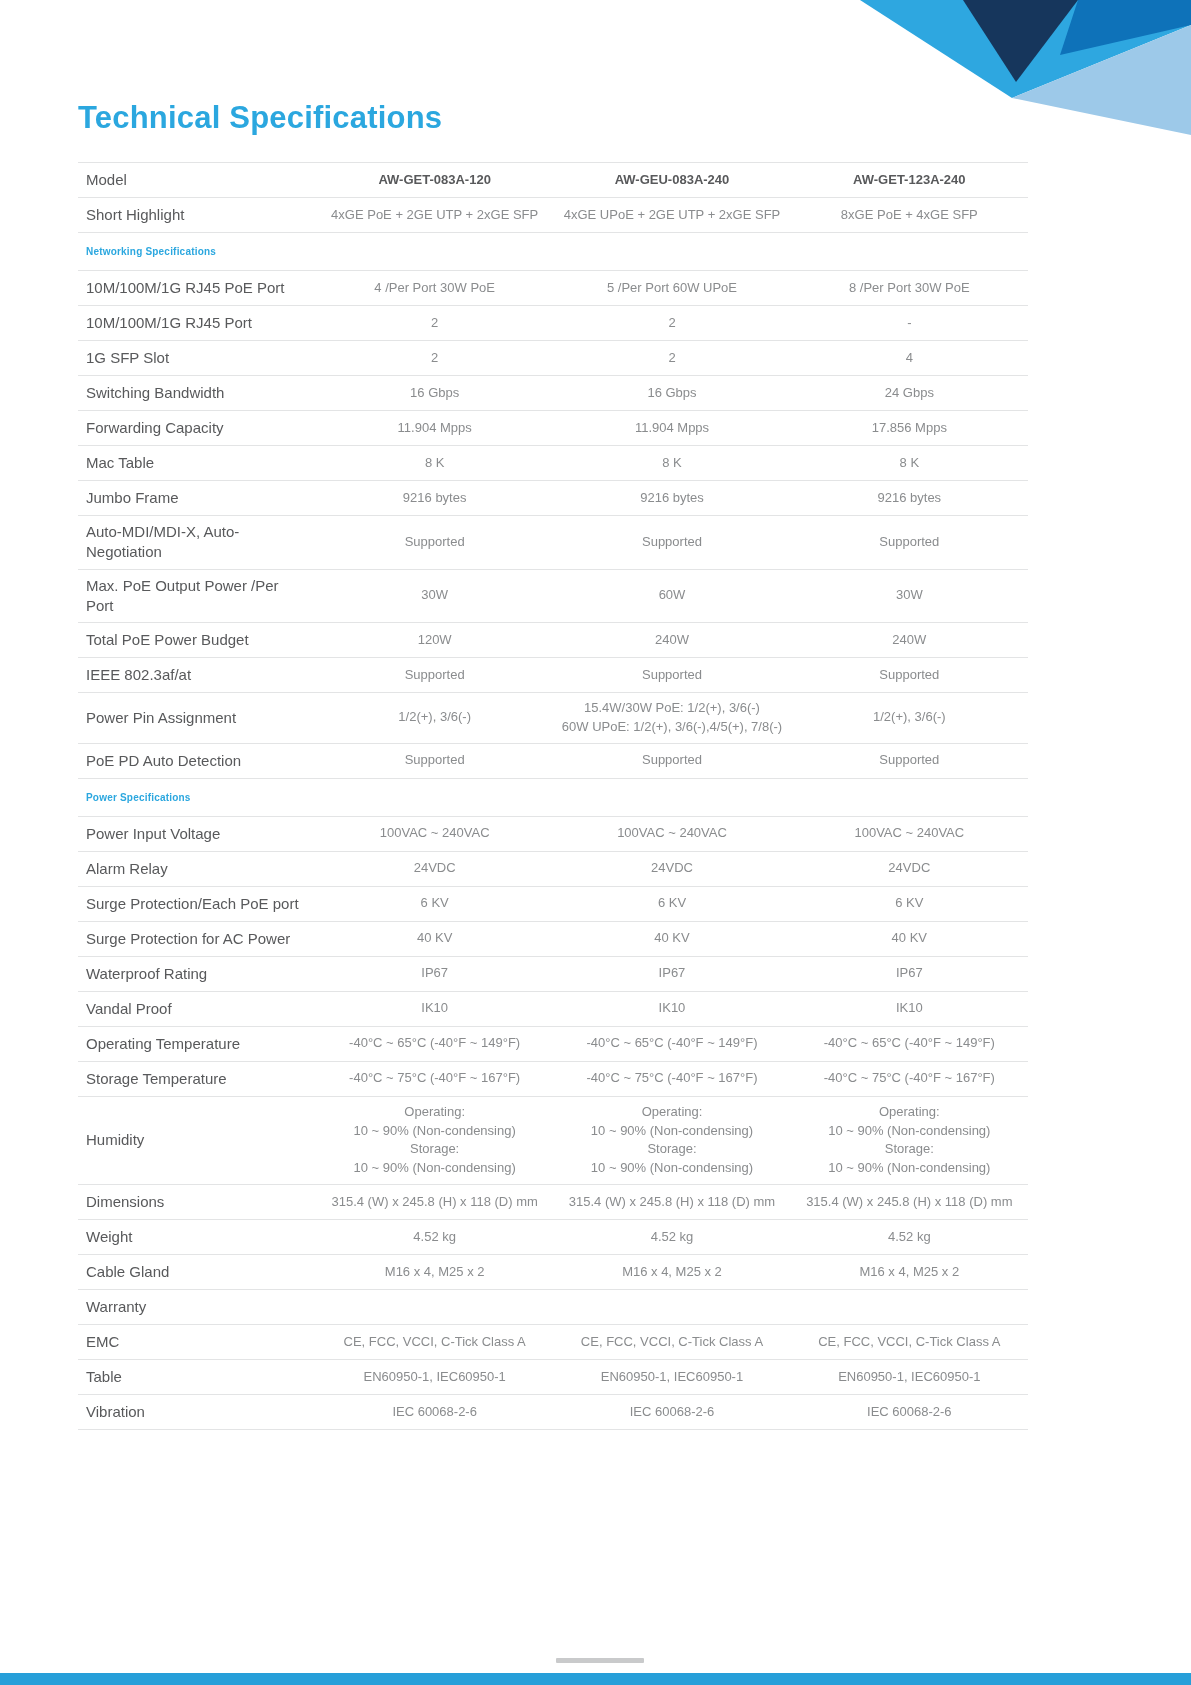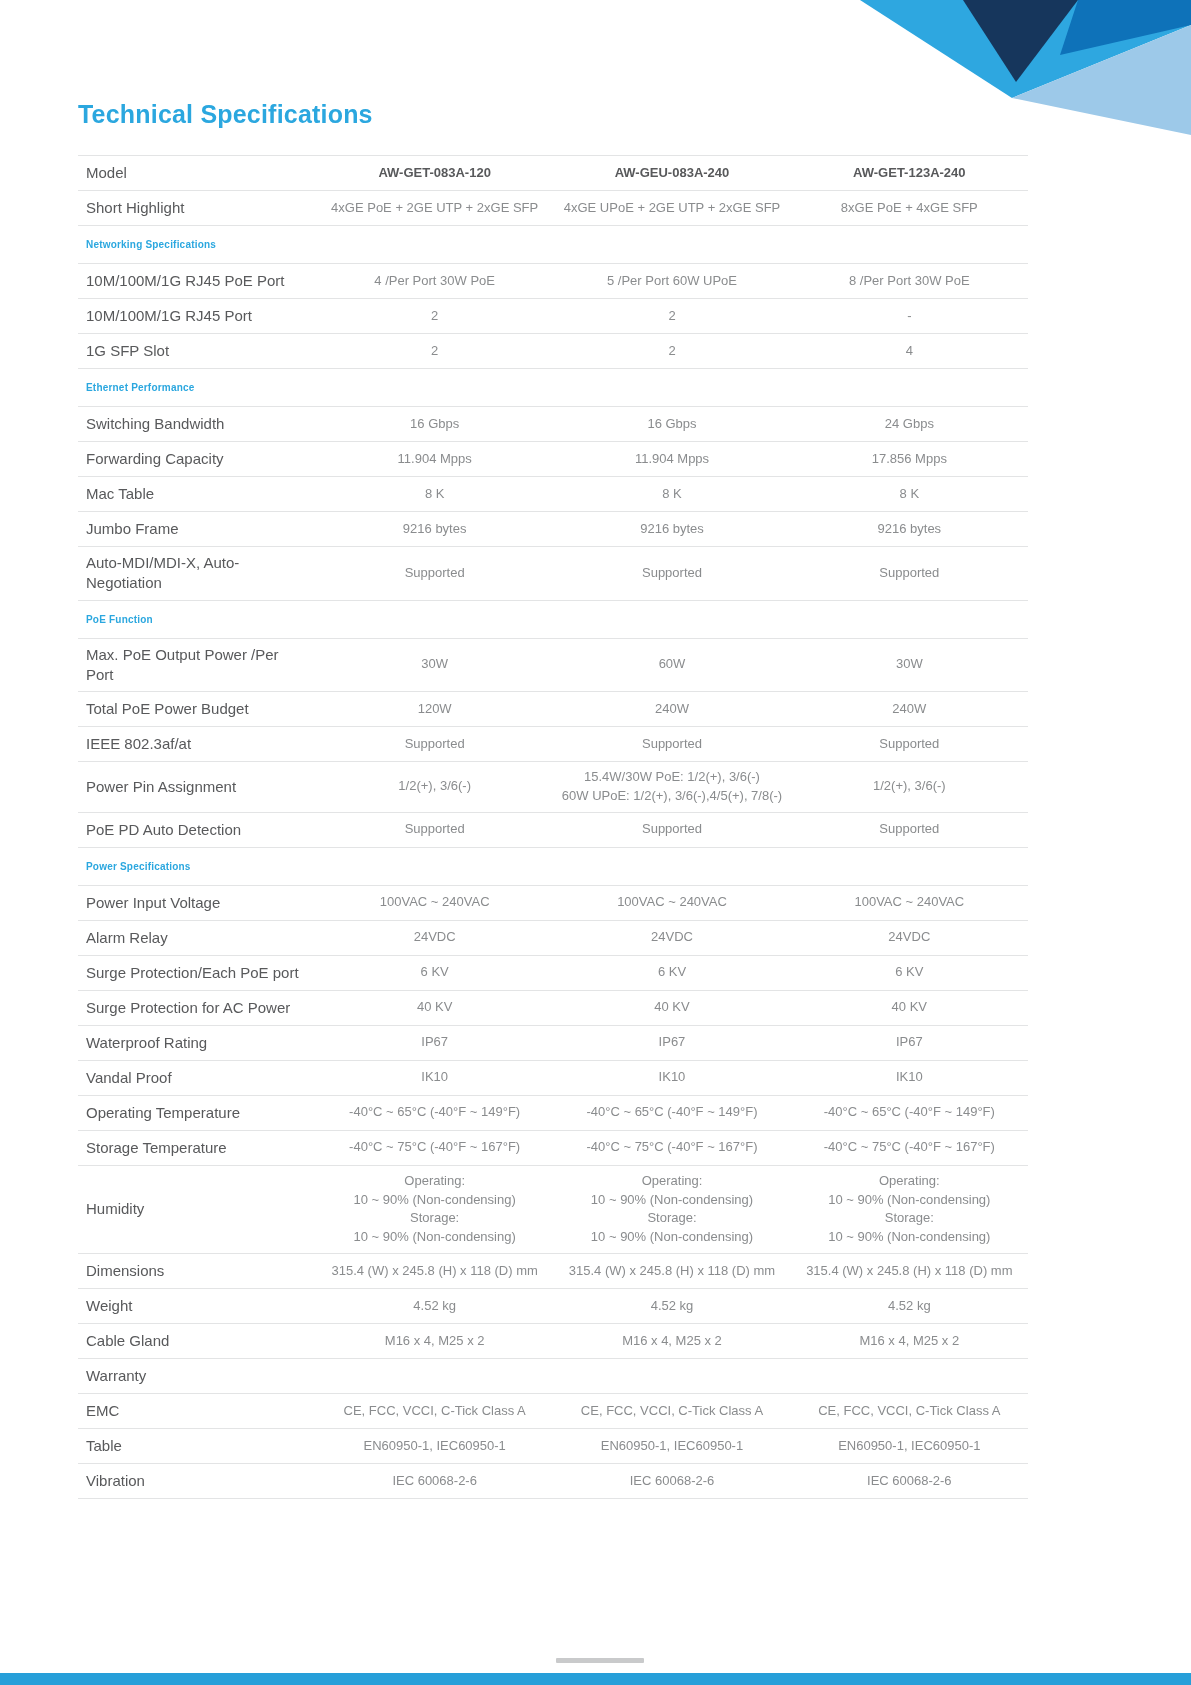--- a/index.html
+++ b/index.html
@@ -26,21 +26,21 @@
     top:0; right:0;
     width:331px; height:135px;
   }
   .content{
     position:absolute;
     top:100px; left:78px;
     width:950px;
   }
   .page-title{
     color:var(--accent);
-    font-size:25px;
+    font-size:31px;
     font-weight:bold;
     letter-spacing:.2px;
     margin-bottom:26px;
   }
   .spec-table{
     width:100%;
     border-top:1px solid var(--line-color);
   }
   .trow{
     display:flex;
@@ -136,23 +136,20 @@
         <div class="tcell">2</div>
         <div class="tcell">2</div>
         <div class="tcell">-</div>
       </div>
       <div class="trow">
         <div class="tlabel">1G SFP Slot</div>
         <div class="tcell">2</div>
         <div class="tcell">2</div>
         <div class="tcell">4</div>
       </div>
-      <div class="trow section">
-        <div class="section-title">Ethernet Performance</div>
-      </div>
       <div class="trow">
         <div class="tlabel">Switching Bandwidth</div>
         <div class="tcell">16 Gbps</div>
         <div class="tcell">16 Gbps</div>
         <div class="tcell">24 Gbps</div>
       </div>
       <div class="trow">
         <div class="tlabel">Forwarding Capacity</div>
         <div class="tcell">11.904 Mpps</div>
         <div class="tcell">11.904 Mpps</div>
@@ -168,23 +165,20 @@
         <div class="tlabel">Jumbo Frame</div>
         <div class="tcell">9216 bytes</div>
         <div class="tcell">9216 bytes</div>
         <div class="tcell">9216 bytes</div>
       </div>
       <div class="trow">
         <div class="tlabel">Auto-MDI/MDI-X, Auto-Negotiation</div>
         <div class="tcell">Supported</div>
         <div class="tcell">Supported</div>
         <div class="tcell">Supported</div>
-      </div>
-      <div class="trow section">
-        <div class="section-title">PoE Function</div>
       </div>
       <div class="trow">
         <div class="tlabel">Max. PoE Output Power /Per Port</div>
         <div class="tcell">30W</div>
         <div class="tcell">60W</div>
         <div class="tcell">30W</div>
       </div>
       <div class="trow">
         <div class="tlabel">Total PoE Power Budget</div>
         <div class="tcell">120W</div>

